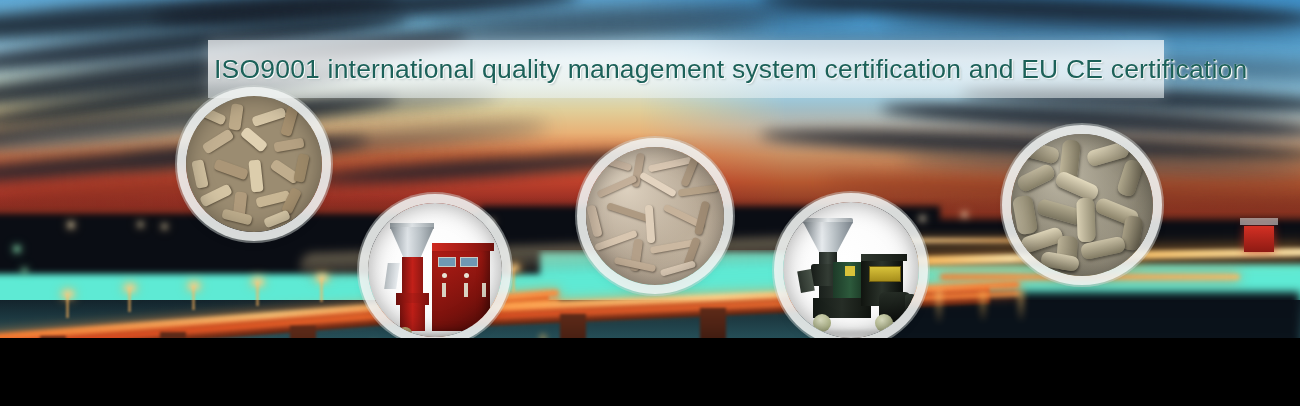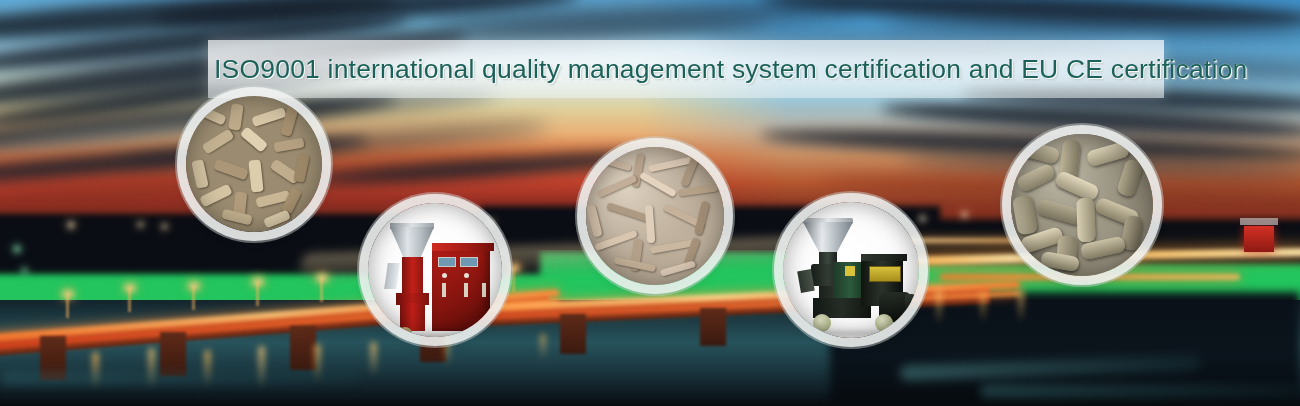--- a/index.html
+++ b/index.html
@@ -8,23 +8,23 @@
     padding: 0;
     background: #000;
   }
   body {
     font-family: "Liberation Sans", sans-serif;
   }
 
   #banner {
     position: relative;
     width: 1300px;
-    height: 406px;
+    height: 338px;
     overflow: hidden;
-    background: #22c55e;
+    background: #5eead4;
   }
 
   
   .bg-layer { position: absolute; inset: 0; }
 
   .sky {
     position: absolute;
     left: 0; top: 0;
     width: 1300px;
     height: 250px;

